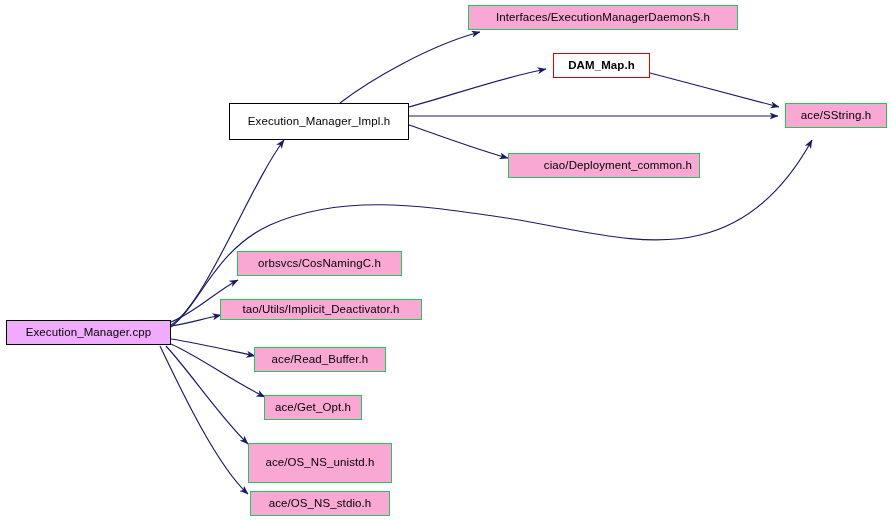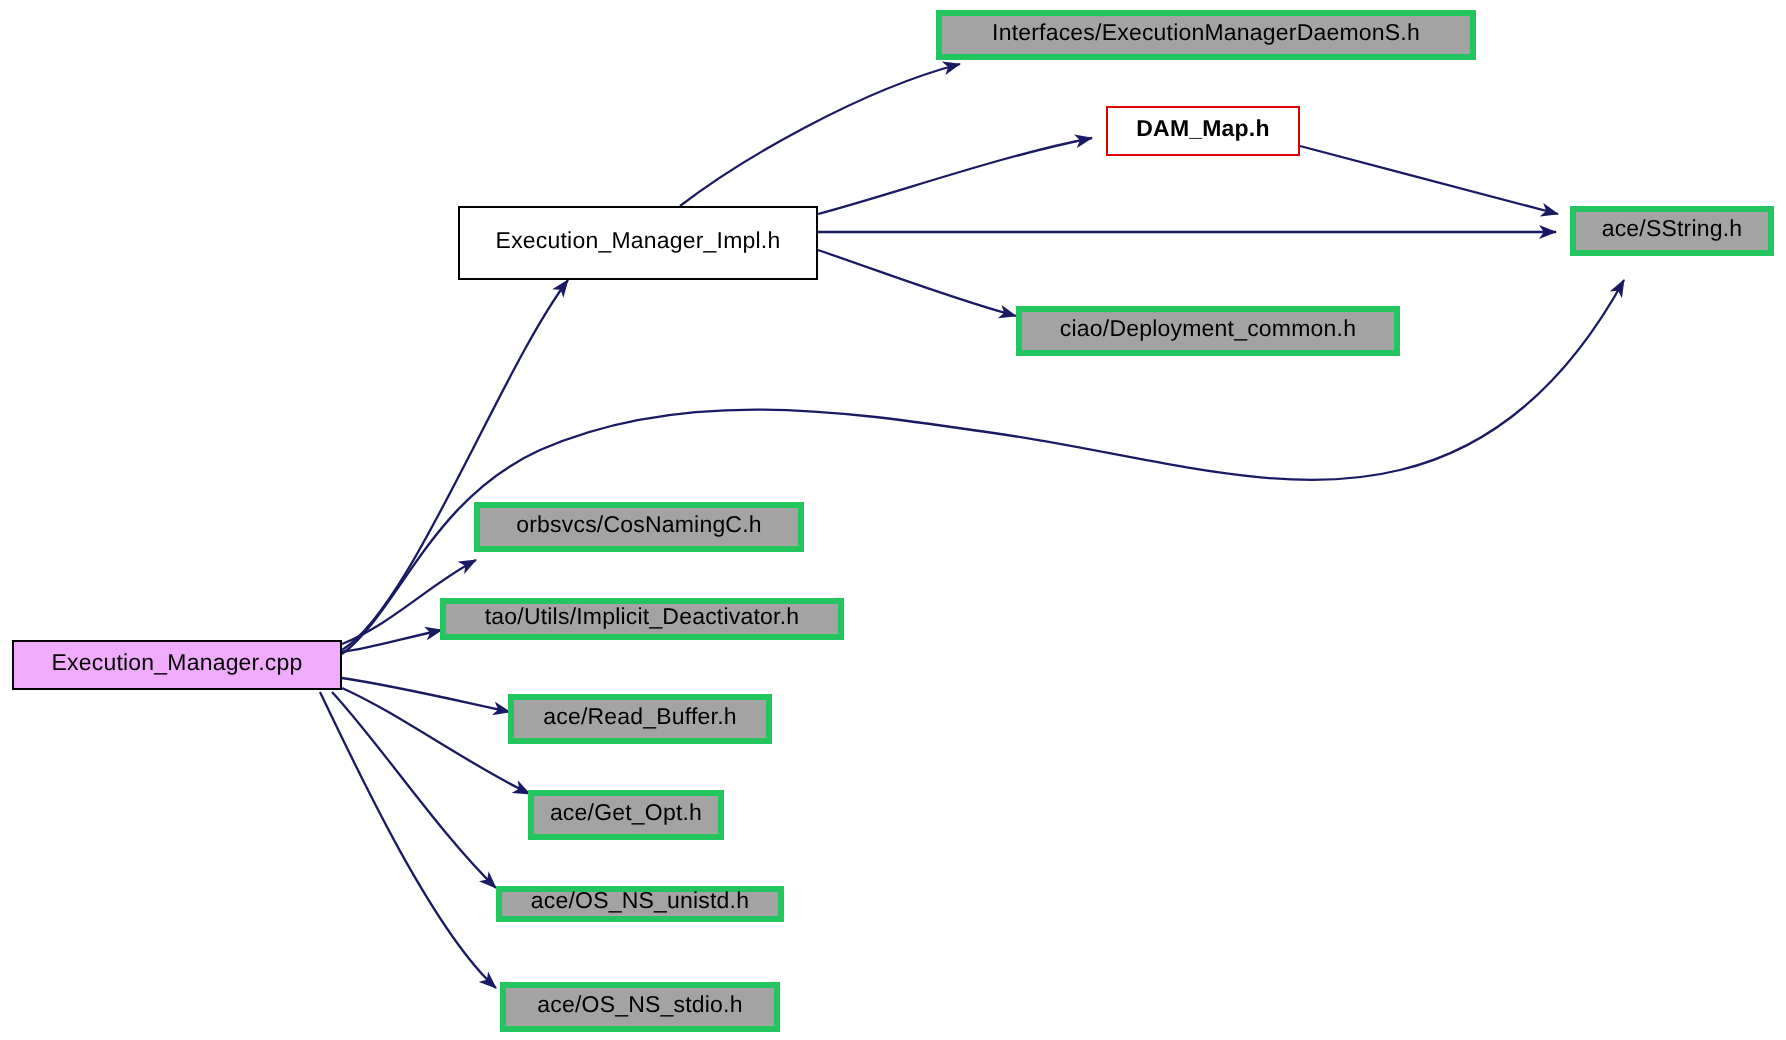--- a/index.html
+++ b/index.html
@@ -24,22 +24,22 @@
     height: 520px;
     pointer-events: none;
   }
   .node {
     position: absolute;
     box-sizing: border-box;
     display: flex;
     align-items: center;
     justify-content: center;
     white-space: nowrap;
-    background: #a3a3a3;
-    border: 3px solid #22c55e;
+    background: #f9a8d4;
+    border: 1px solid #22c55e;
     font-size: 11.5px;
     line-height: 1;
     color: #000000;
     letter-spacing: 0.1px;
     z-index: 2;
   }
   .node.current {
     background: #f0abfc;
     border: 1px solid #000000;
   }
@@ -113,41 +113,41 @@
   </div>
 
   <div class="node highlight" style="left:553px; top:53px; width:97px; height:25px;">
     <span class="node-label">DAM_Map.h</span>
   </div>
 
   <div class="node" style="left:785px; top:103px; width:102px; height:25px;">
     <span class="node-label">ace/SString.h</span>
   </div>
 
-  <div class="node" style="left:508px; top:153px; width:192px; height:25px;">
+  <div class="node" style="left:508px; top:153px; width:192px; height:25px;justify-content:flex-end;">
     <span class="node-label">ciao/Deployment_common.h</span>
   </div>
 
   <div class="node" style="left:237px; top:251px; width:165px; height:25px;">
     <span class="node-label">orbsvcs/CosNamingC.h</span>
   </div>
 
   <div class="node" style="left:220px; top:299px; width:202px; height:21px;">
     <span class="node-label">tao/Utils/Implicit_Deactivator.h</span>
   </div>
 
   <div class="node" style="left:254px; top:347px; width:132px; height:25px;">
     <span class="node-label">ace/Read_Buffer.h</span>
   </div>
 
   <div class="node" style="left:264px; top:395px; width:98px; height:25px;">
     <span class="node-label">ace/Get_Opt.h</span>
   </div>
 
-  <div class="node" style="left:248px; top:443px; width:144px; height:18px;">
+  <div class="node" style="left:248px; top:443px; width:144px; height:40px;">
     <span class="node-label">ace/OS_NS_unistd.h</span>
   </div>
 
   <div class="node" style="left:250px; top:491px; width:140px; height:25px;">
     <span class="node-label">ace/OS_NS_stdio.h</span>
   </div>
 
 </div>
 
 </body></html>

